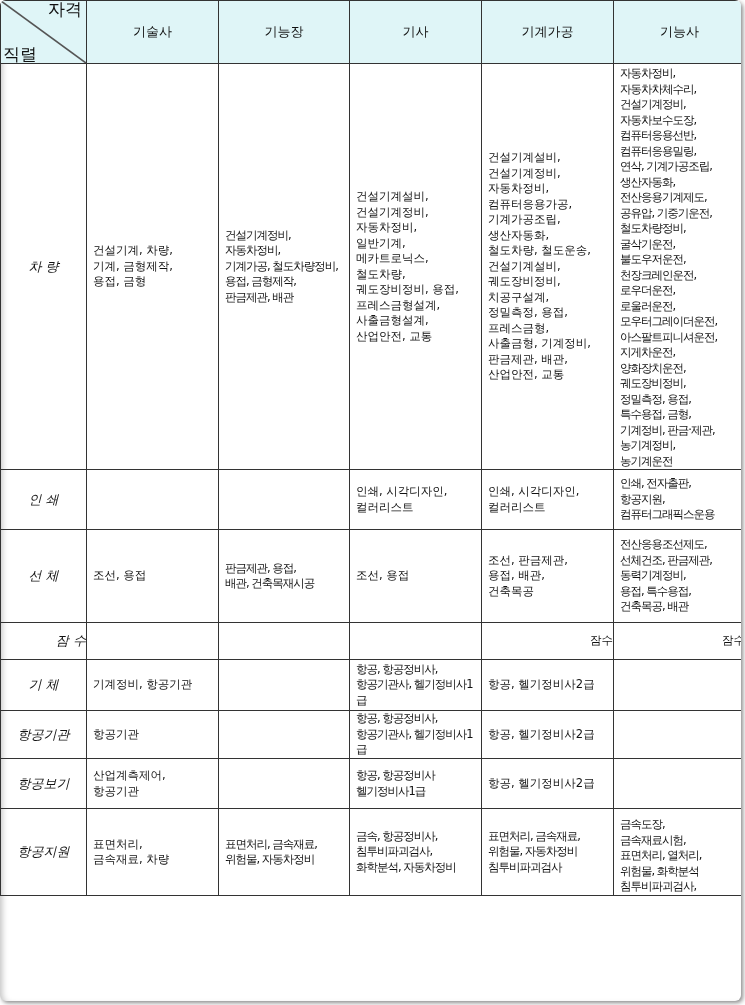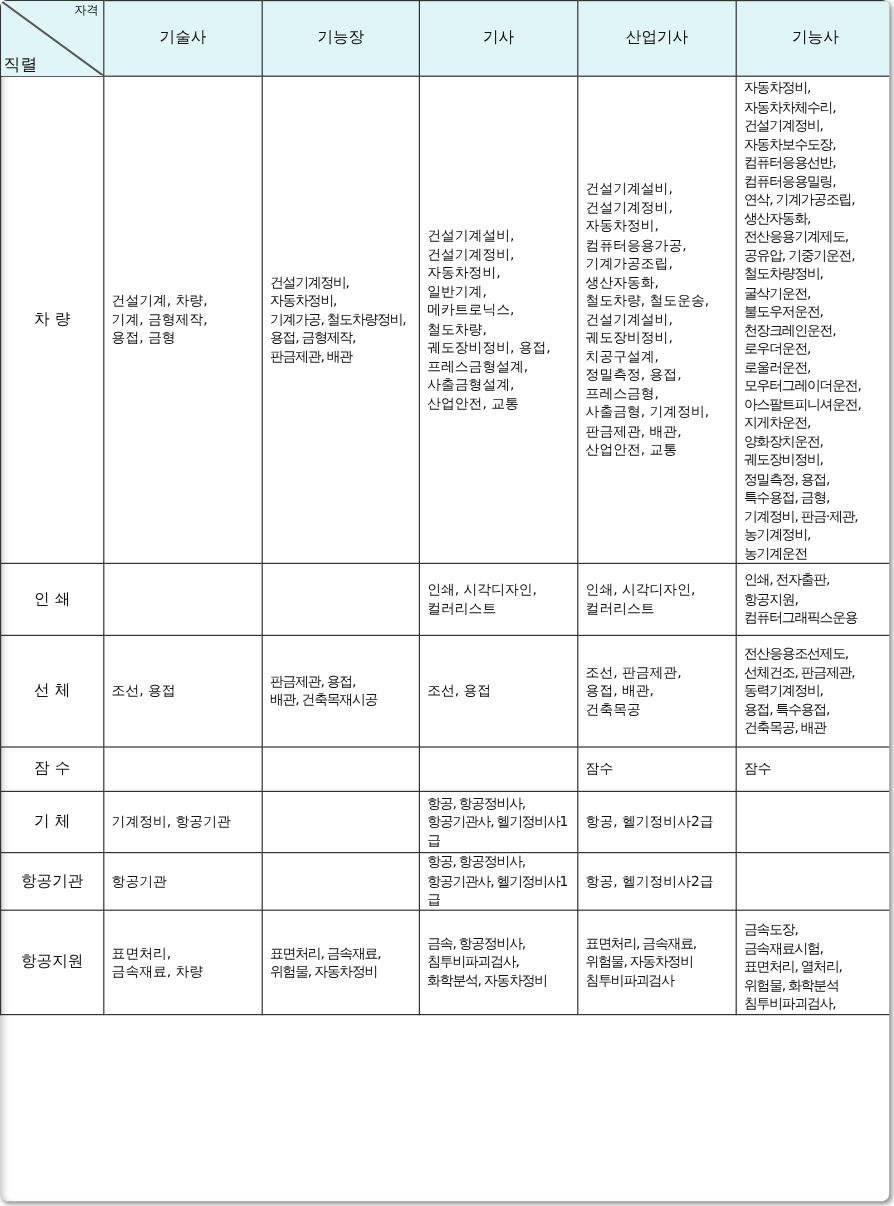--- a/index.html
+++ b/index.html
@@ -7,31 +7,31 @@
   .card {
     position:absolute; left:0; top:0; width:741px; height:1001px;
     border-radius:6px; overflow:hidden; background:#fff;
     box-shadow: 2px 2px 4px rgba(0,0,0,0.45), inset 6px 0 6px -4px rgba(0,0,0,0.25);
   }
   table { border-collapse:collapse; table-layout:fixed; width:745px; }
   td, th { border:1px solid #333; padding:0 0 0 6px; vertical-align:middle; font-size:11.5px; line-height:15.5px; color:#111; font-weight:normal; text-align:left; white-space:pre-line; }
   thead th { background:#dff5f7; height:32px; text-align:center; font-size:13px; padding:0; }
   th.corner { position:relative; padding:0; }
   th.corner svg { position:absolute; left:0; top:0; width:100%; height:100%; }
-  .corner-top { position:absolute; right:4px; top:1px; font-size:10px; }
-  .corner-bot { position:absolute; left:2px; bottom:1px; font-size:14px; }
-  td.rowhead { text-align:center; font-size:13px; padding:0; letter-spacing:0; }
+  .corner-top { position:absolute; right:4px; top:1px; font-size:17px; }
+  .corner-bot { position:absolute; left:2px; bottom:1px; font-size:17px; }
+  td.rowhead { text-align:center; font-size:13px; padding:0; letter-spacing:0;font-style:italic; }
   .c0 { width:86px; } .c1 { width:132px; } .c2 { width:131px; } .c3 { width:132px; } .c4 { width:132px; } .c5 { width:132px; }
   tr.r-vehicle td { height:398px;margin-top:32px; }
   tr.r-print td { height:59px; }
   tr.r-hull td { height:92px; }
   tr.r-dock td { height:49px; }
   tr.r-nav td { height:49px; }
   tr.r-engine td { height:54px; }
-  tr.r-diving td { height:36px; }
+  tr.r-diving td { height:36px;text-align:right; }
   tr.r-airframe td { height:50px; }
   tr.r-aeroengine td { height:47px; }
   tr.r-avionics td { height:49px; }
   tr.r-support td { height:78px; }
   td.top { vertical-align:top; padding-top:2px; }
   td.clip { vertical-align:top; padding-top:8px; }
   .tight { letter-spacing:-1px; }
 </style>
 </head>
 <body>
@@ -51,21 +51,21 @@
       <th class="corner">
         <svg viewBox="0 0 86 32" preserveAspectRatio="none">
               <line x1="0" y1="0" x2="86" y2="32" stroke="#555" stroke-width="1"></line>
             </svg>
         <span class="corner-top">자격</span>
         <span class="corner-bot">직렬</span>
       </th>
       <th>기술사</th>
       <th>기능장</th>
       <th>기사</th>
-      <th>산업기사</th>
+      <th>기계가공</th>
       <th>기능사</th>
     </tr>
   </thead>
   <tbody>
     <tr class="r-vehicle">
       <td class="rowhead">차  량</td>
       <td>건설기계, 차량,
 기계, 금형제작,
 용접, 금형</td>
       <td class="tight">건설기계정비,
@@ -171,20 +171,30 @@
     </tr>
     <tr class="r-aeroengine">
       <td class="rowhead">항공기관</td>
       <td>항공기관</td>
       <td></td>
       <td class="tight">항공, 항공정비사,
 항공기관사, 헬기정비사1급</td>
       <td>항공, 헬기정비사2급</td>
       <td></td>
     </tr>
+    <tr class="r-avionics">
+      <td class="rowhead">항공보기</td>
+      <td>산업계측제어,
+항공기관</td>
+      <td></td>
+      <td class="tight">항공, 항공정비사
+헬기정비사1급</td>
+      <td>항공, 헬기정비사2급</td>
+      <td></td>
+    </tr>
     <tr class="r-support">
       <td class="rowhead">항공지원</td>
       <td>표면처리,
 금속재료, 차량</td>
       <td class="tight">표면처리, 금속재료,
 위험물, 자동차정비</td>
       <td class="tight">금속, 항공정비사,
 침투비파괴검사,
 화학분석, 자동차정비</td>
       <td class="tight">표면처리, 금속재료,

